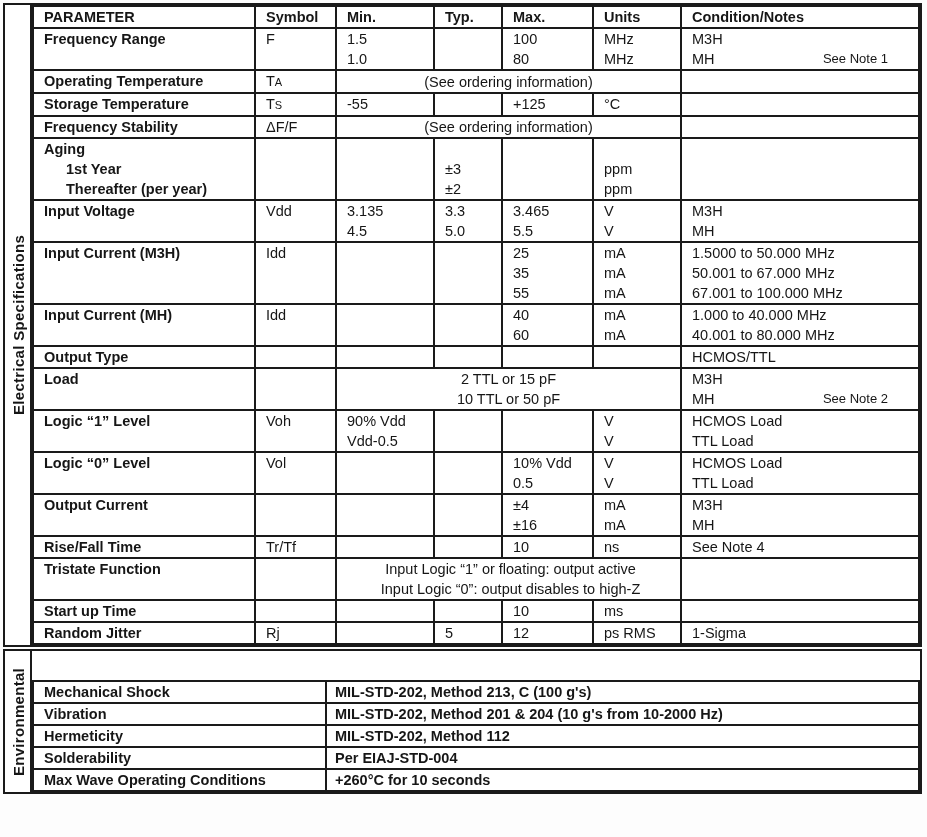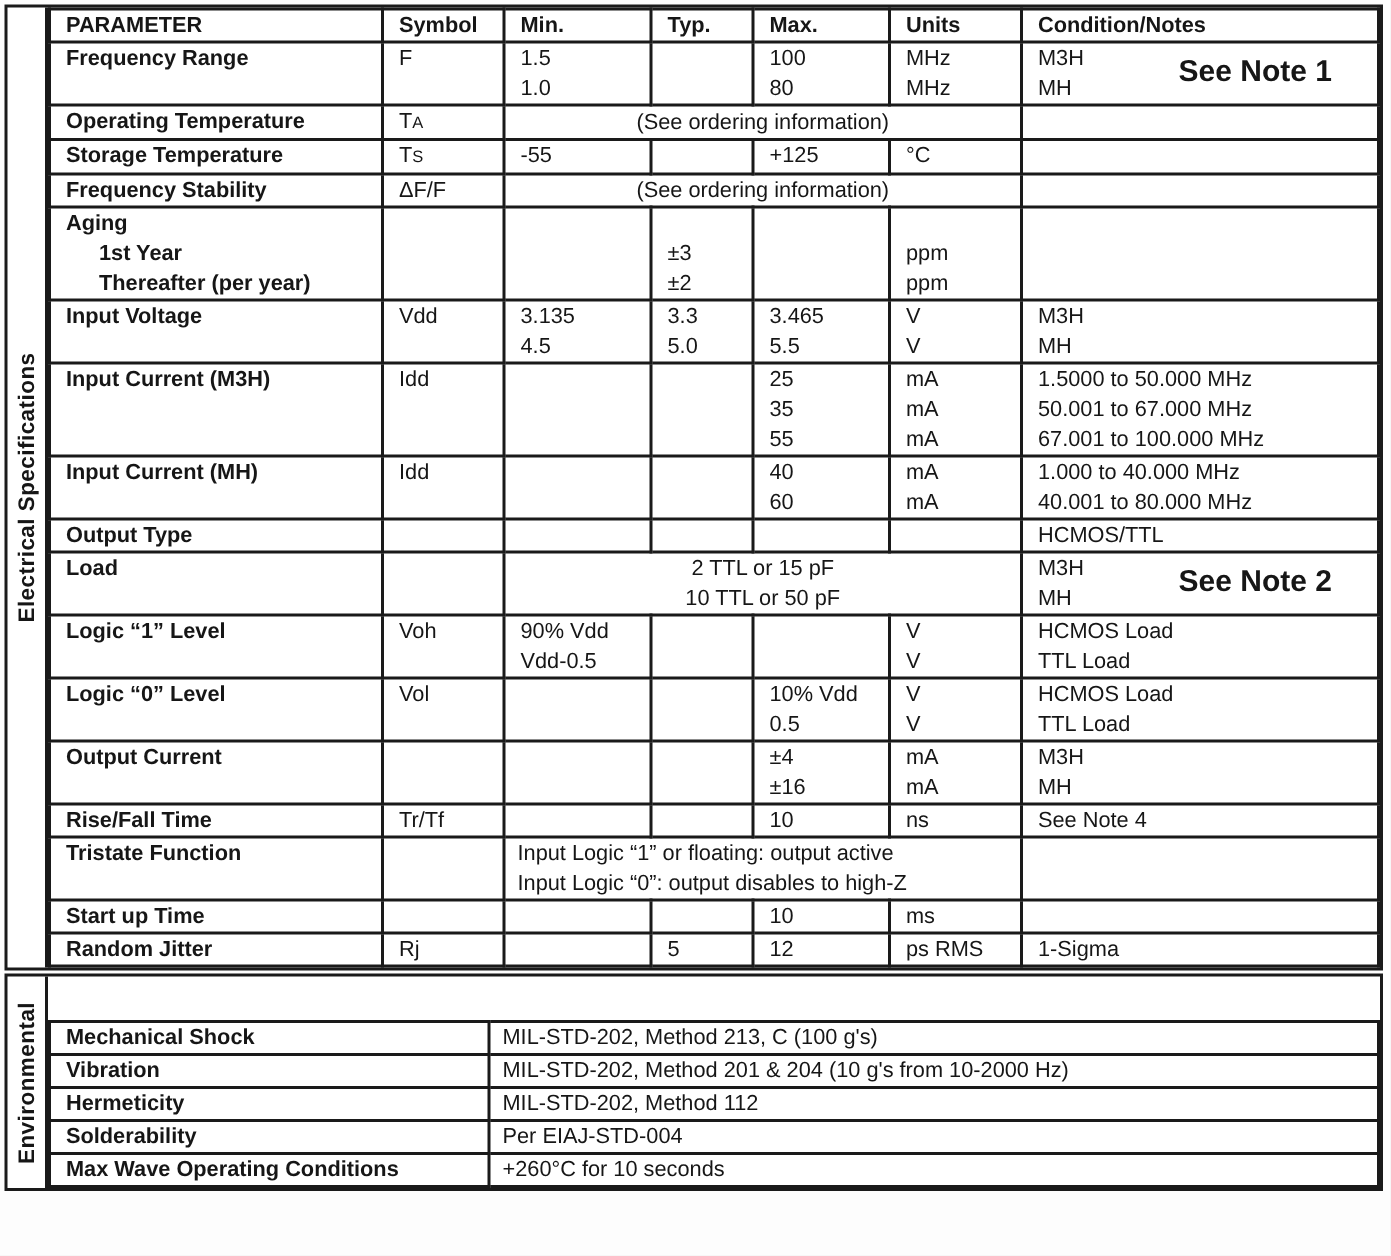--- a/index.html
+++ b/index.html
@@ -26,34 +26,34 @@
   td, th {
     border: 2px solid #1a1a1a; vertical-align: top;
     font-size: 14.5px; line-height: 20px; padding: 0 4px 0 10px;
     overflow: hidden;
   }
   th { text-align: left; font-weight: bold; height: 21px; }
   td.param, .env-param { font-weight: bold; }
   .line { min-height: 20px; }
   .indent { padding-left: 22px; }
   td.rel { position: relative; }
-  .note { position: absolute; top: 9px; right: 30px; font-size: 20px; font-weight: bold; }
+  .note { position: absolute; top: 20px; right: 30px; font-size: 13px; }
   td.merged-center { text-align: center; vertical-align: middle; padding: 0 4px; }
-  td.merged-left { padding-left: 8px; }
+  td.merged-left { padding-left: 8px; text-align: center; }
   .sub { font-size: 11px; }
   
   tr.h1 td { height: 20px; }
   tr.h2 td { height: 40px; margin-top: 16px; }
   tr.h2x td { height: 42px; }
   tr.h3 td { height: 58px; }
   tr.hsym td { height: 21px; }
   
   .env-spacer { height: 29px; flex: none; }
   .env-table td { height: 21px; }
-  .env-value { padding-left: 8px; }
+  .env-value { padding-left: 8px; font-weight: bold; }
 </style>
 </head>
 <body>
 
 <div class="page">
 
   <div class="section-box">
     <div class="strip">
       <span class="strip-label">Electrical Specifications</span>
     </div>

